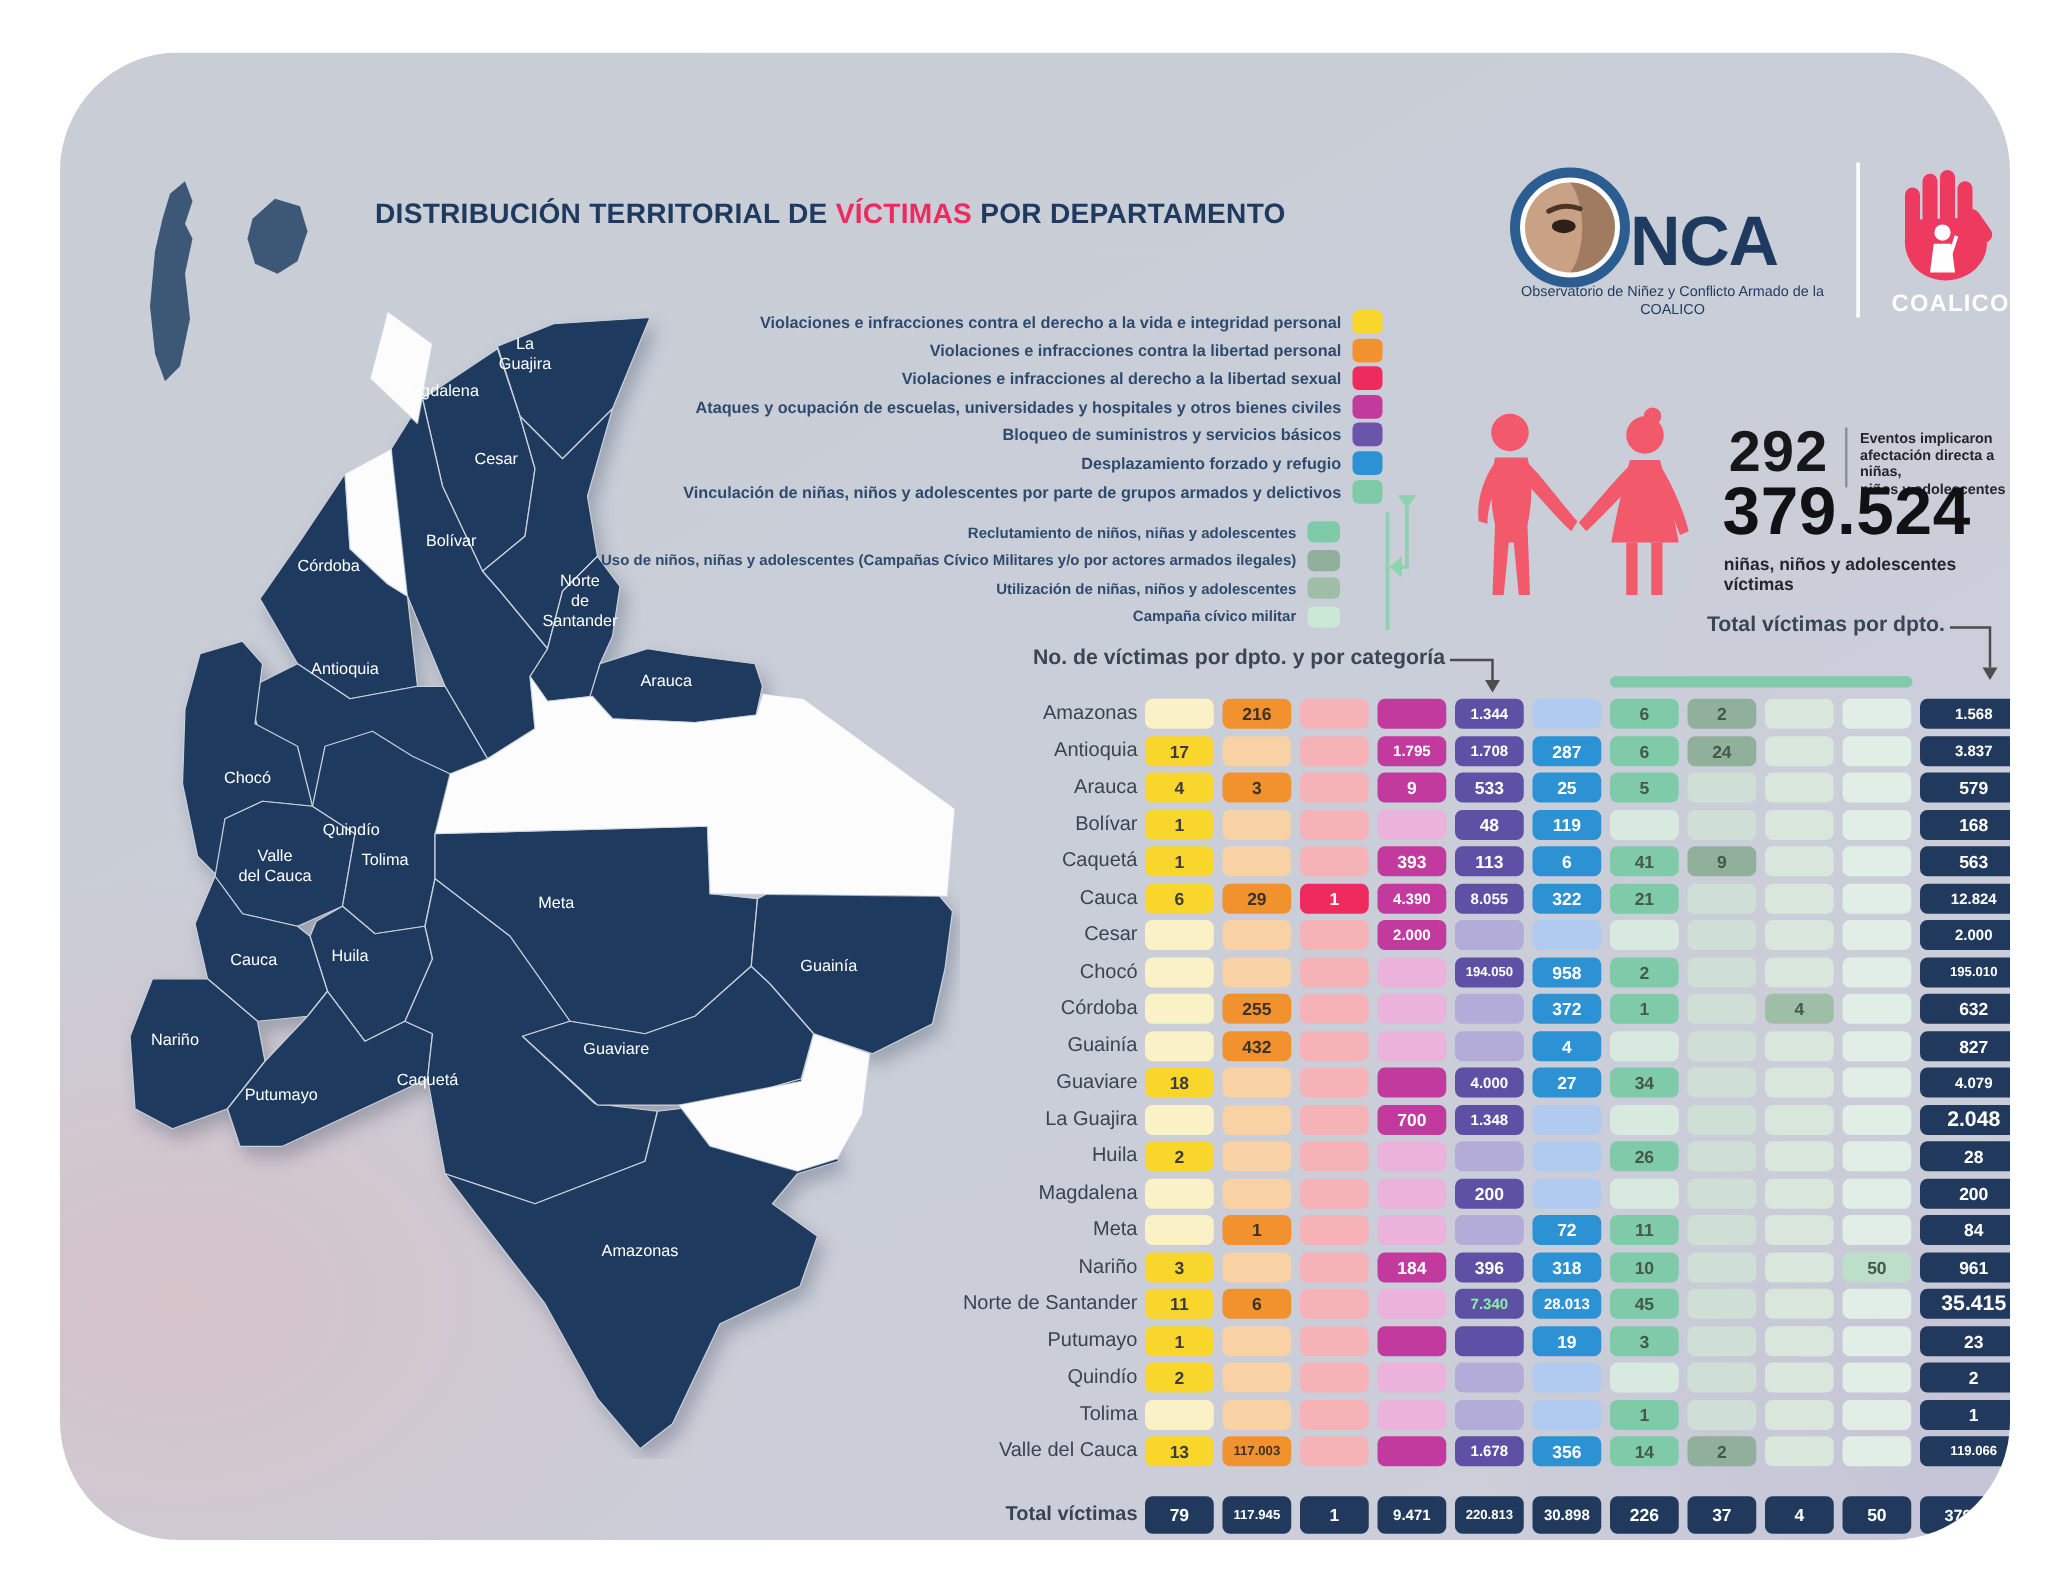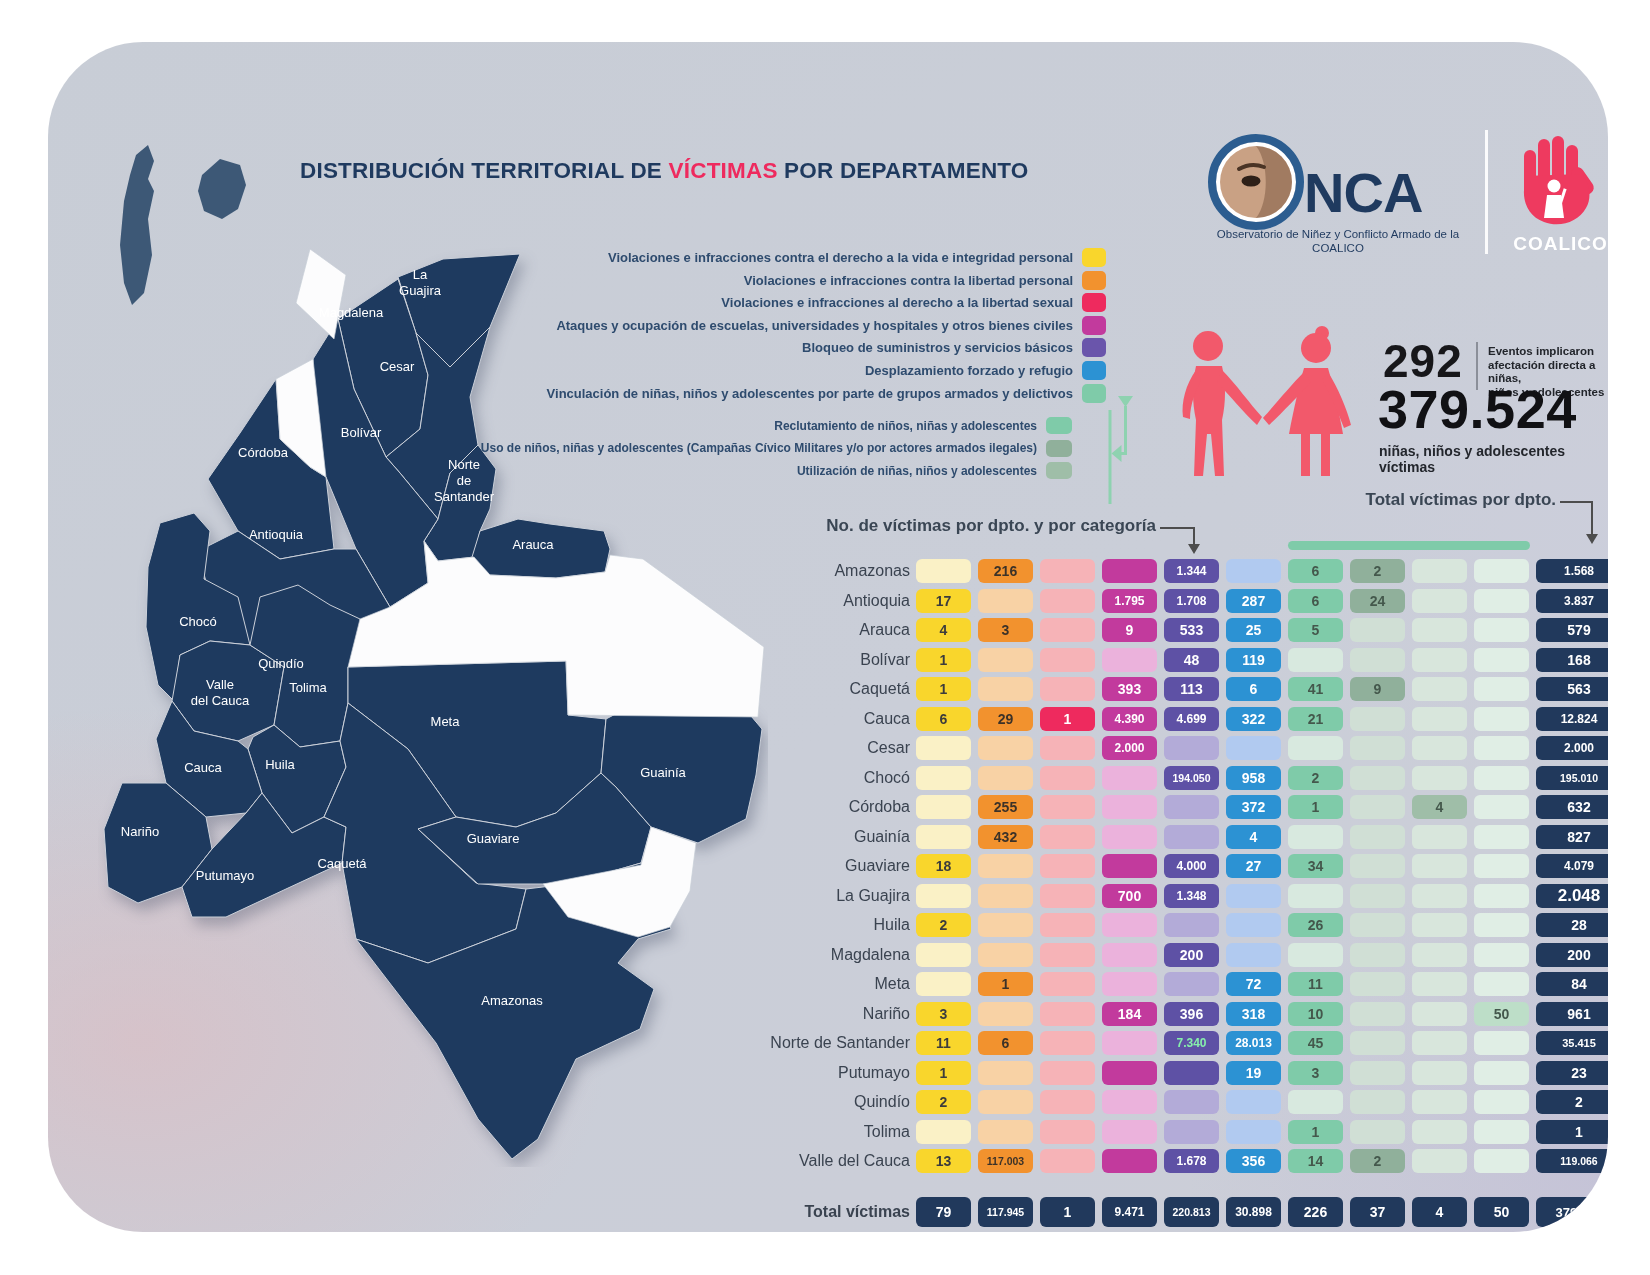--- a/index.html
+++ b/index.html
@@ -195,20 +195,24 @@
         <span class="lsq" style="background: rgb(127, 203, 169);"></span>
       </div>
       <div class="lrow">
         <span class="ltxt">Uso de niños, niñas y adolescentes (Campañas Cívico Militares y/o por actores armados ilegales)</span>
         <span class="lsq" style="background: rgb(144, 176, 155);"></span>
       </div>
       <div class="lrow">
         <span class="ltxt">Utilización de niñas, niños y adolescentes</span>
         <span class="lsq" style="background: rgb(159, 190, 168);"></span>
       </div>
+      <div class="lrow">
+        <span class="ltxt">Campaña cívico militar</span>
+        <span class="lsq" style="background: rgb(203, 231, 214);"></span>
+      </div>
     </div>
   <svg class="abs" style="left:1048px; top:350px;" width="50" height="118" viewBox="0 0 50 118">
     <g fill="#8ED2B0">
       <polygon points="22,4 37,4 29.5,15"></polygon>
       <rect x="28" y="14" width="3" height="48"></rect>
       <rect x="25" y="60" width="6" height="3"></rect>
       <polygon points="25.5,53 25.5,70 15.5,61.5"></polygon>
       <rect x="12.5" y="18" width="3" height="94"></rect>
     </g>
   </svg>
@@ -321,21 +325,21 @@
         <div class="cell" style="background: rgb(216, 230, 220);"></div>
         <div class="cell" style="background: rgb(224, 238, 229);"></div>
         <div class="cell total" style="background: rgb(33, 57, 92); font-size: 14px;">563</div>
       </div>
       <div class="trow" style="top: 664.5px;">
         <div class="dept">Cauca</div>
         <div class="cell first" style="background: rgb(249, 214, 44); color: rgb(60, 60, 60); font-size: 14px;">6</div>
         <div class="cell" style="background: rgb(242, 146, 46); color: rgb(60, 50, 40); font-size: 14px;">29</div>
         <div class="cell" style="background: rgb(238, 42, 94); color: rgb(255, 255, 255); font-size: 14px;">1</div>
         <div class="cell" style="background: rgb(194, 58, 157); color: rgb(255, 255, 255); font-size: 12px;">4.390</div>
-        <div class="cell" style="background: rgb(94, 81, 165); color: rgb(255, 255, 255); font-size: 12px;">4.699</div>
+        <div class="cell" style="background: rgb(94, 81, 165); color: rgb(255, 255, 255); font-size: 12px;">8.055</div>
         <div class="cell" style="background: rgb(44, 146, 211); color: rgb(255, 255, 255); font-size: 14px;">322</div>
         <div class="cell" style="background: rgb(127, 203, 169); color: rgb(68, 88, 76); font-size: 14px;">21</div>
         <div class="cell" style="background: rgb(208, 223, 213);"></div>
         <div class="cell" style="background: rgb(216, 230, 220);"></div>
         <div class="cell" style="background: rgb(224, 238, 229);"></div>
         <div class="cell total" style="background: rgb(33, 57, 92); font-size: 12px;">12.824</div>
       </div>
       <div class="trow" style="top: 694px;">
         <div class="dept">Cesar</div>
         <div class="cell first" style="background: rgb(250, 241, 198);"></div>
@@ -481,21 +485,21 @@
         <div class="cell first" style="background: rgb(249, 214, 44); color: rgb(60, 60, 60); font-size: 14px;">11</div>
         <div class="cell" style="background: rgb(242, 146, 46); color: rgb(60, 50, 40); font-size: 14px;">6</div>
         <div class="cell" style="background: rgb(246, 179, 183);"></div>
         <div class="cell" style="background: rgb(235, 178, 220);"></div>
         <div class="cell" style="background: rgb(94, 81, 165); color: #86efac; font-size: 12px;">7.340</div>
         <div class="cell" style="background: rgb(44, 146, 211); color: rgb(255, 255, 255); font-size: 12px;">28.013</div>
         <div class="cell" style="background: rgb(127, 203, 169); color: rgb(68, 88, 76); font-size: 14px;">45</div>
         <div class="cell" style="background: rgb(208, 223, 213);"></div>
         <div class="cell" style="background: rgb(216, 230, 220);"></div>
         <div class="cell" style="background: rgb(224, 238, 229);"></div>
-        <div class="cell total" style="background: rgb(33, 57, 92); font-size: 11px;">35.415</div>
+        <div class="cell total" style="background: rgb(33, 57, 92); font-size: 17px;">35.415</div>
       </div>
       <div class="trow" style="top: 1018.5px;">
         <div class="dept">Putumayo</div>
         <div class="cell first" style="background: rgb(249, 214, 44); color: rgb(60, 60, 60); font-size: 14px;">1</div>
         <div class="cell" style="background: rgb(248, 210, 165);"></div>
         <div class="cell" style="background: rgb(246, 179, 183);"></div>
         <div class="cell" style="background: rgb(194, 58, 157);"></div>
         <div class="cell" style="background: rgb(94, 81, 165);"></div>
         <div class="cell" style="background: rgb(44, 146, 211); color: rgb(255, 255, 255); font-size: 14px;">19</div>
         <div class="cell" style="background: rgb(127, 203, 169); color: rgb(68, 88, 76); font-size: 14px;">3</div>

